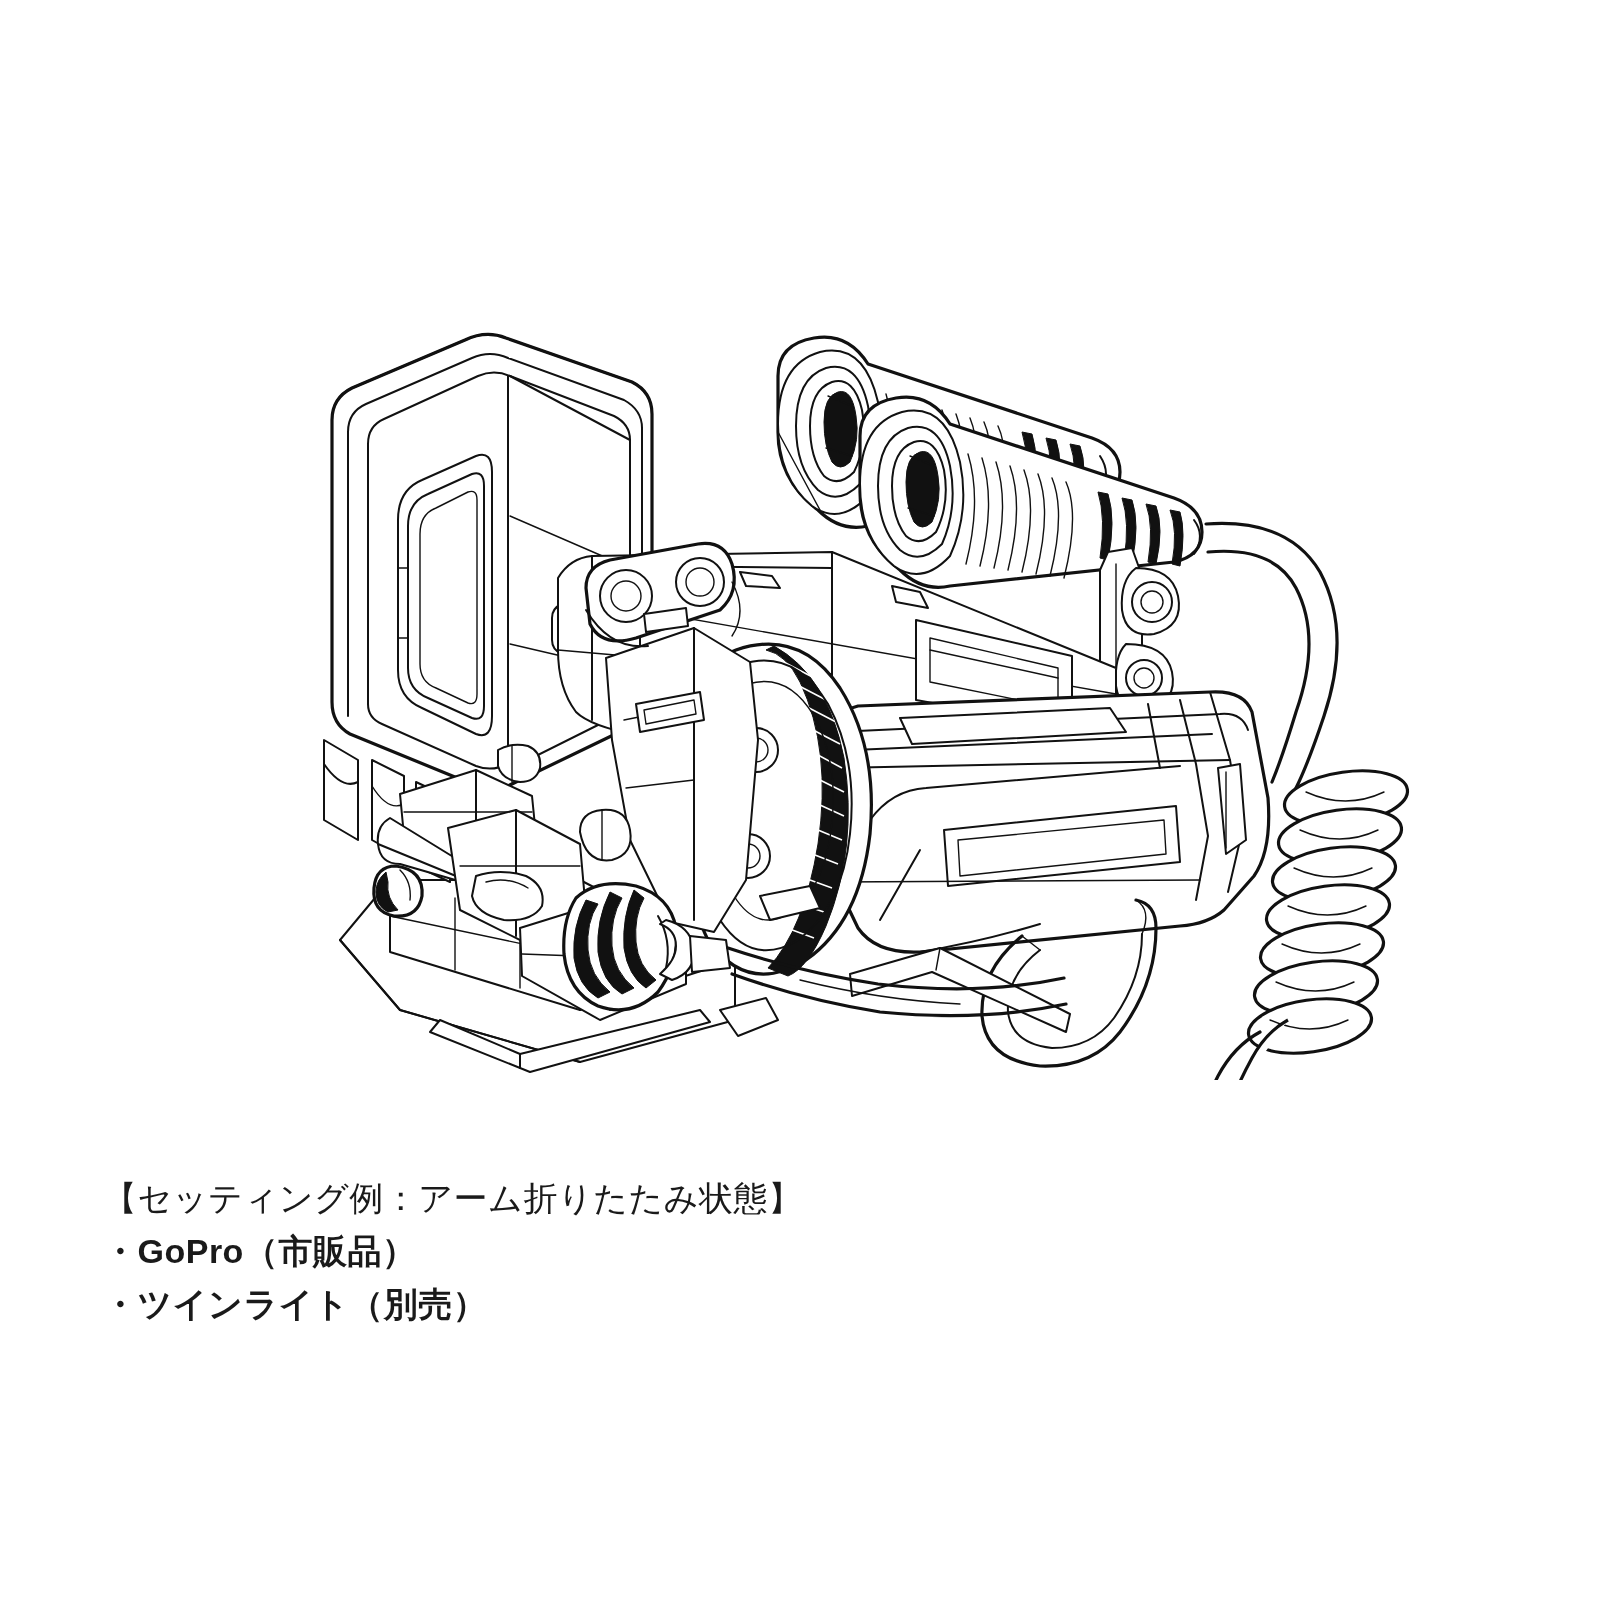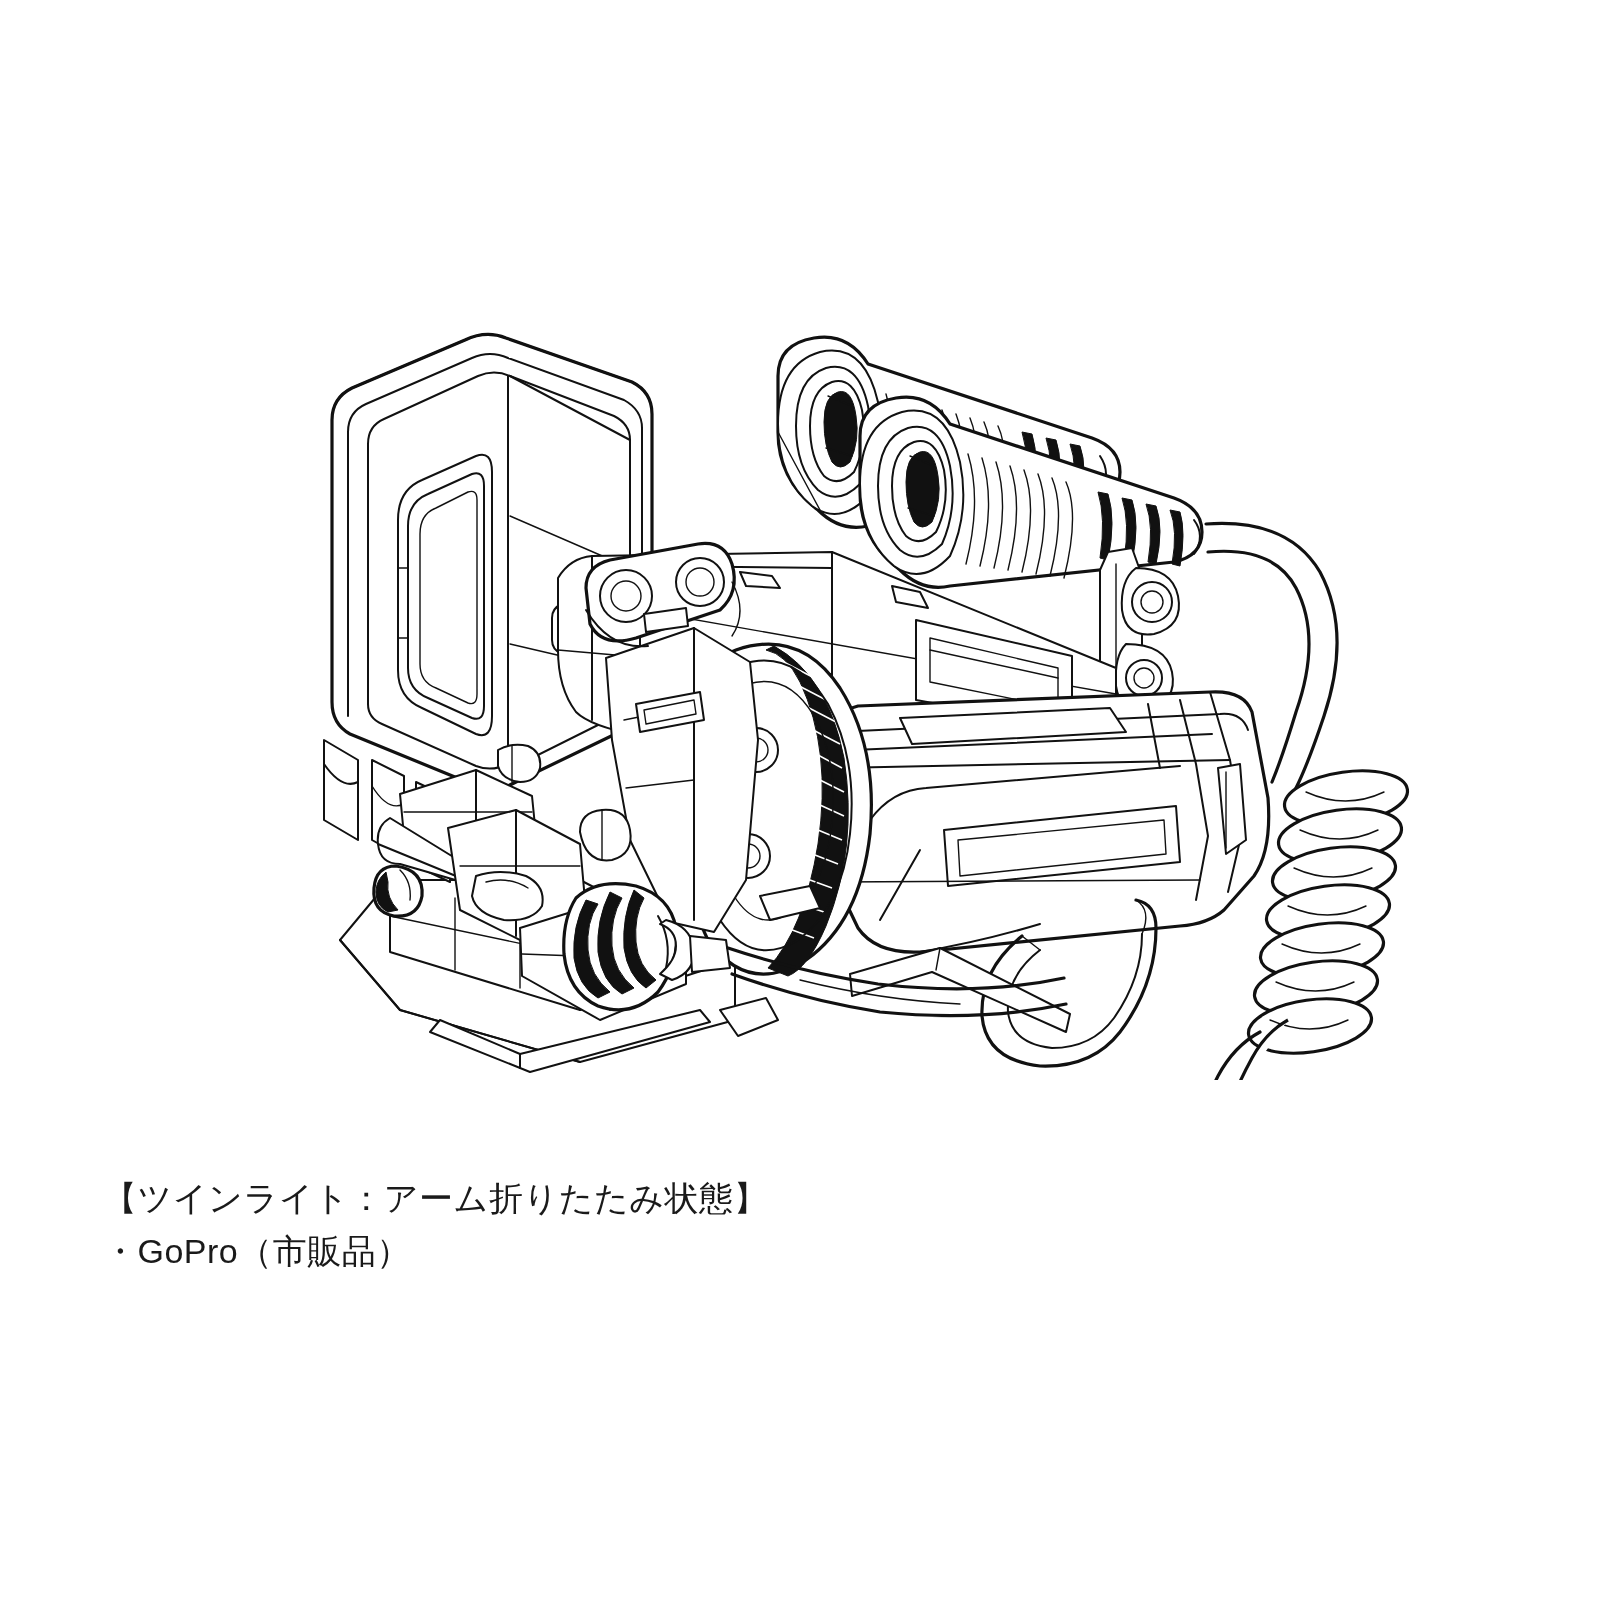--- a/index.html
+++ b/index.html
@@ -38,21 +38,21 @@
     left: 103px;
     top: 1172px;
     width: 1100px;
   }
   .caption-line {
     font-size: 34px;
     line-height: 53px;
     color: #1a1a1a;
     letter-spacing: 0.5px;
     white-space: nowrap;
-    font-weight: 400;
+    font-weight: 700;
   }
   .caption-line.heading {
     font-weight: 400;
   }
   
   .ln { fill: none; stroke: #111111; stroke-width: 2; stroke-linejoin: round; stroke-linecap: round; }
   .ln-thin { fill: none; stroke: #111111; stroke-width: 1.4; stroke-linejoin: round; stroke-linecap: round; }
   .ln-thick { fill: none; stroke: #111111; stroke-width: 3.2; stroke-linejoin: round; stroke-linecap: round; }
   .fl-white { fill: #ffffff; stroke: #111111; stroke-width: 2; stroke-linejoin: round; }
   .fl-white-thin { fill: #ffffff; stroke: #111111; stroke-width: 1.4; stroke-linejoin: round; }
@@ -365,17 +365,18 @@
       <g>
         <path class="fl-white" d="M218 430 Q232 422 248 426 Q262 432 260 448 Q256 462 240 462 Q222 460 218 446 Z"></path>
         <path class="ln-thin" d="M232 426 L232 462"></path>
         <path class="fl-white" d="M440 690 L486 678 L498 700 L458 716 Z"></path>
       </g>
 
     </svg>
   </div>
 
   <div id="caption-block">
-    <div class="caption-line heading">【ツインライト：アーム折りたたみ状態】</div>
+    <div class="caption-line heading">【セッティング例：アーム折りたたみ状態】</div>
     <div class="caption-line">・GoPro（市販品）</div>
+    <div class="caption-line">・ツインライト（別売）</div>
   </div>
 
 </div>
 
 </body></html>

